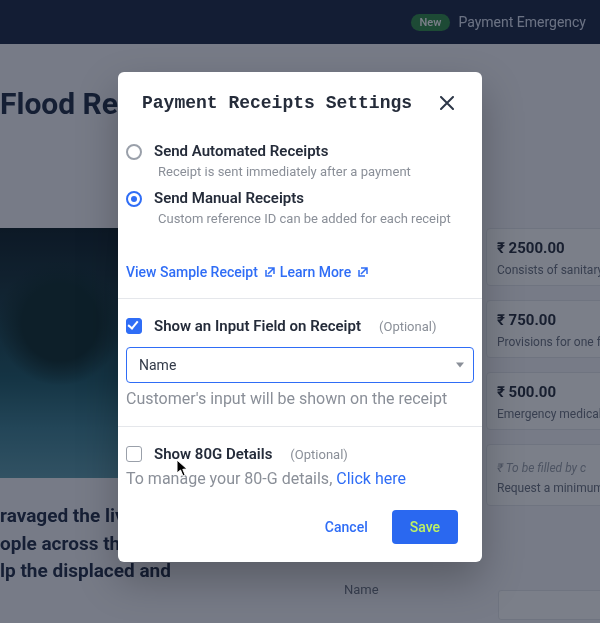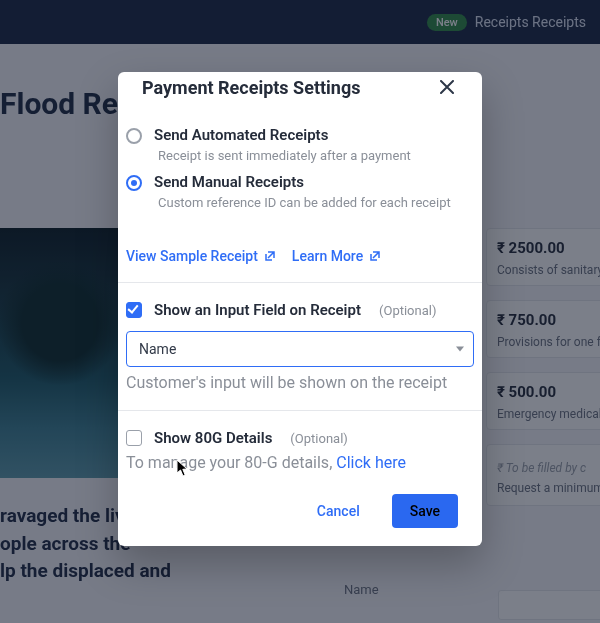--- a/index.html
+++ b/index.html
@@ -109,22 +109,23 @@
   .modal {
     position:absolute;
     left:118px; top:72px;
     width:364px;
     background:#fff;
     border-radius:6px;
     box-shadow: 0 18px 40px rgba(0,0,0,0.25);
     padding-bottom:18px;
   }
   .modal-header {
-    display:flex; align-items:flex-end; justify-content:space-between;
-    padding: 4px 24px 16px;
+    display:flex; align-items:center; justify-content:space-between;
+    padding: 20px 24px 16px;
+    font-family: Liberation Mono, monospace;
   }
   .modal-title {
     font-size:18px; font-weight:700; color:#252c3a;
   }
   .close-x svg { display:block; }
   .close-x { cursor:pointer; padding:4px;}
 
   .section { padding: 4px 8px 18px; }
 
   .radio-row { display:flex; align-items:flex-start; gap:12px; margin-top:8px;}
@@ -133,21 +134,21 @@
     border:2px solid #9aa0aa; flex:0 0 16px; margin-top:2px;
     position:relative;
   }
   .radio-outer.selected { border-color: var(--link-blue); }
   .radio-outer.selected::after{
     content:""; position:absolute; inset:3px; background:var(--link-blue); border-radius:50%;
   }
   .radio-label { font-size:15px; font-weight:600; color:#252c3a;}
   .radio-sub  { font-size:13px; color:var(--text-light); margin:4px 0 10px 32px;}
 
-  .inline-links { display:flex; gap:16px; padding-top:4px;margin-top:34px; }
+  .inline-links { display:flex; gap:4px; padding-top:4px;margin-top:34px; }
   .inline-link { color: var(--link-blue); font-size:14px; font-weight:500; display:flex; align-items:center; gap:6px; cursor:pointer;}
   .ext-icon { width:12px; height:12px; }
 
   .hr { height:1px; background:var(--border); margin:0; }
 
   .check-row { display:flex; align-items:center; gap:12px; }
   .chk {
     width:16px; height:16px; border-radius:3px; border:1.5px solid #9aa0aa; background:#fff;
     flex:0 0 16px; position:relative;
   }
@@ -169,37 +170,37 @@
   .select .caret {
     position:absolute; right:10px; top:50%; transform:translateY(-50%);
     width:0; height:0; border-left:4px solid transparent; border-right:4px solid transparent;
     border-top:5px solid #8a8f98;
   }
   .help { font-size:16px; color:var(--text-light); }
 
   .link-inline { color: var(--link-blue); cursor:pointer;}
 
   .footer {
-    display:flex; justify-content:flex-end; gap:14px;
+    display:flex; justify-content:flex-end; gap:6px;
     padding: 4px 24px 0;
   }
   .btn { height:34px; padding:0 18px; border-radius:4px; font-size:14px; font-weight:500; display:flex; align-items:center; justify-content:center; cursor:pointer;}
   .btn-cancel { color: var(--link-blue); background:transparent;}
-  .btn-save { color:#000000; background: var(--save-blue); }
+  .btn-save { color:#bef264; background: var(--save-blue); }
 
   .cursor-arrow {
     position:absolute; left:176px; top:459px; width:16px; height:20px; pointer-events:none;
   }
 </style>
 </head>
 <body>
 
 <div class="top-header">
   <span class="badge-new">New</span>
-  <span>Receipts Receipts</span>
+  <span>Payment Emergency</span>
 </div>
 
 <div class="page-left">
   <div class="page-title">Flood Relief</div>
 </div>
 
 <div class="flood-img"></div>
 
 <div class="story">
   <span> ravaged the liv</span><br>

